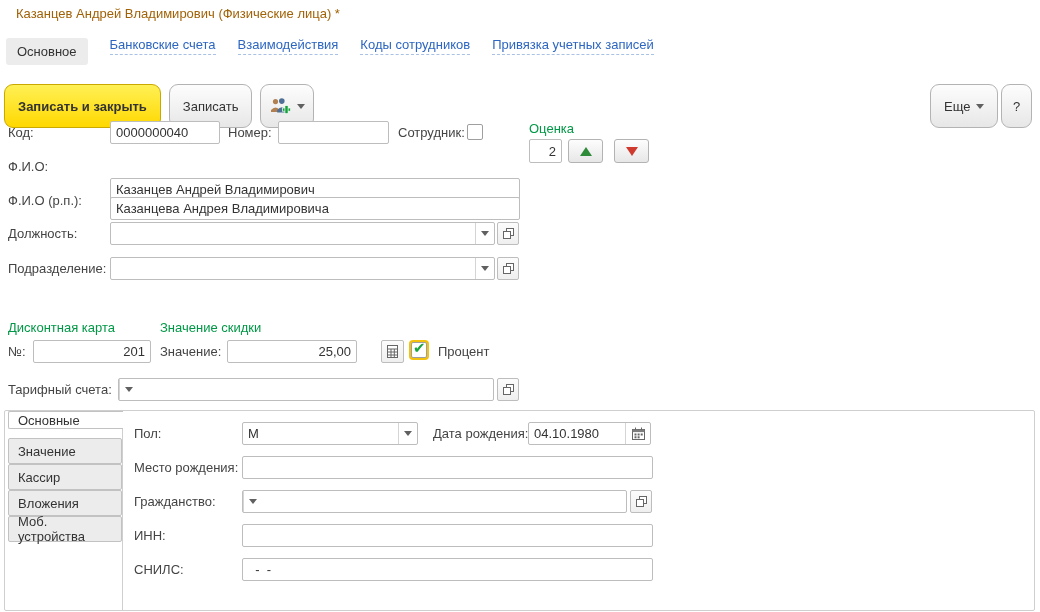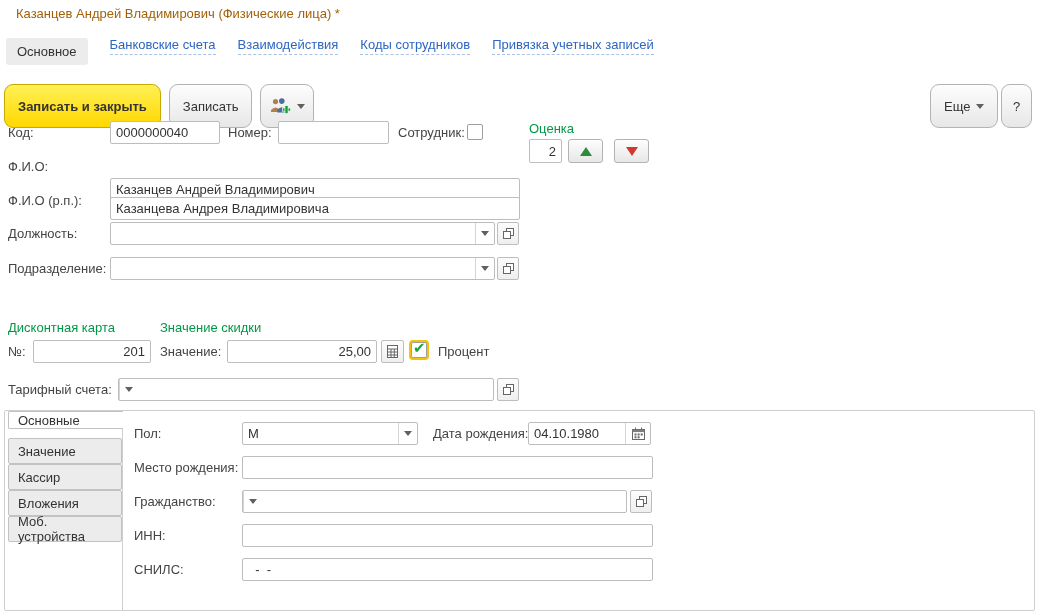--- a/index.html
+++ b/index.html
@@ -132,21 +132,21 @@
     </svg>
 </span>
 
 <span class="lbl green" style="left:8px;top:316px">Дисконтная карта</span>
 <span class="lbl green" style="left:160px;top:316px">Значение скидки</span>
 
 <span class="lbl" style="left:8px;top:340px">№:</span>
 <input class="fld ra" style="left: 33px; top: 340px; width: 118px;" value="201">
 
 <span class="lbl" style="left:160px;top:340px">Значение:</span>
-<input class="fld ra" style="left: 227px; top: 340px; width: 150px;" value="25,00">
+<input class="fld ra" style="left: 227px; top: 340px; width: 130px;" value="25,00">
 <span class="sqbtn" style="left:381px;top:340px;width:23px">
   <svg width="13" height="13">
     <rect x="1.5" y="0.5" width="10" height="12" fill="#fff" stroke="#666"></rect>
     <line x1="1.5" y1="4" x2="11.5" y2="4" stroke="#666"></line>
     <line x1="1.5" y1="7" x2="11.5" y2="7" stroke="#666"></line>
     <line x1="1.5" y1="10" x2="11.5" y2="10" stroke="#666"></line>
     <line x1="5" y1="4" x2="5" y2="12.5" stroke="#666"></line>
     <line x1="8.3" y1="4" x2="8.3" y2="12.5" stroke="#666"></line>
   </svg>
 </span>

